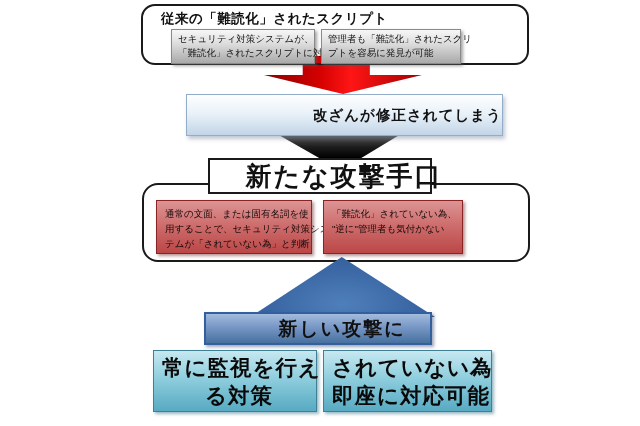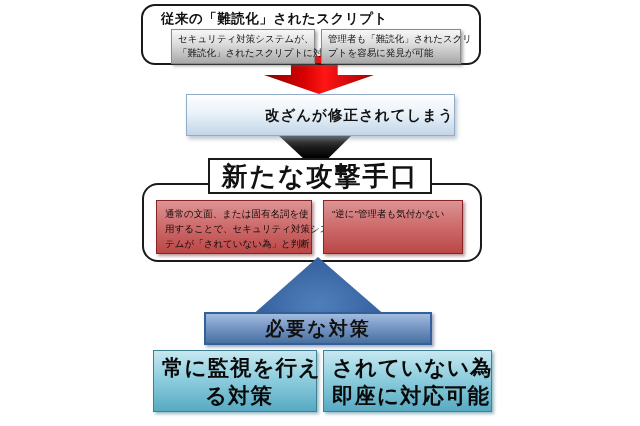--- a/index.html
+++ b/index.html
@@ -1,20 +1,20 @@
 <!DOCTYPE html>
 <html><head>
 <meta charset="utf-8">
 <style>
   html,body{margin:0;padding:0;background:#ffffff;}
   .canvas{
     position:relative;width:640px;height:426px;background:#ffffff;overflow:hidden;
     font-family:"Liberation Sans","DejaVu Sans",sans-serif;color:#111;
   }
-  .abs{position:absolute;}
+  .abs{position:absolute;padding-left:48px;}
 
   
   .top-box{
     left:141px;top:4px;width:336px;height:57px;
     border:2px solid #1a1a1a;border-radius:14px;background:transparent;z-index:2;
   }
   .top-title{
     position:absolute;left:18px;top:4px;font-size:13.5px;font-weight:bold;letter-spacing:.5px;white-space:nowrap;
   }
   .gray-box{
@@ -126,32 +126,33 @@
 
   <div class="abs black-arrow"></div>
 
   <div class="abs attack-round">
     <div class="red-box red-left">
       <span>通常の文面、または固有名詞を使</span>
       <span>用することで、セキュリティ対策シス</span>
       <span>テムが「されていない為」と判断</span>
     </div>
     <div class="red-box red-right">
+      <span>「難読化」されていない為、</span>
       <span>"逆に"管理者も気付かない</span>
     </div>
   </div>
 
   <div class="abs attack-box">
     <span>新たな攻撃手口</span>
   </div>
 
   <div class="abs blue-triangle"></div>
 
   <div class="abs measures-box">
-    <span>必要な対策</span>
+    <span>新しい攻撃に</span>
   </div>
 
   <div class="teal-box teal-left">
     <span>常に監視を行え</span>
     <span>る対策</span>
   </div>
   <div class="teal-box teal-right">
     <span>されていない為</span>
     <span>即座に対応可能</span>
   </div>

